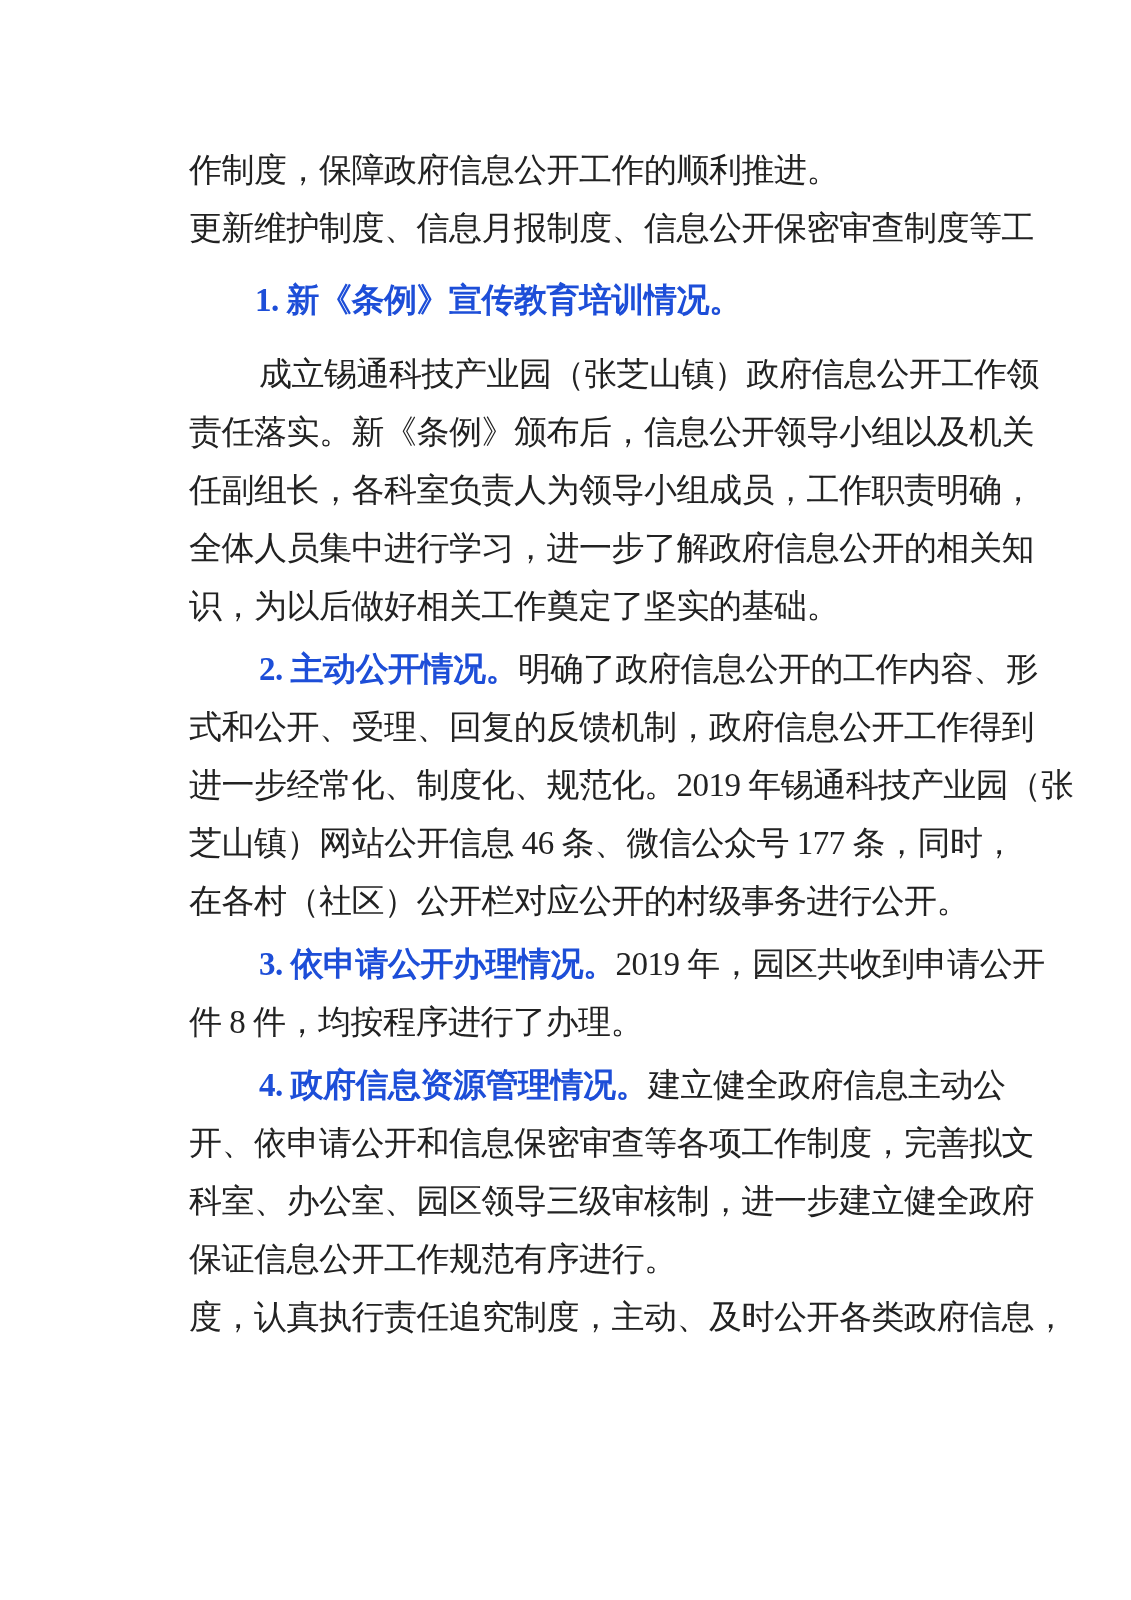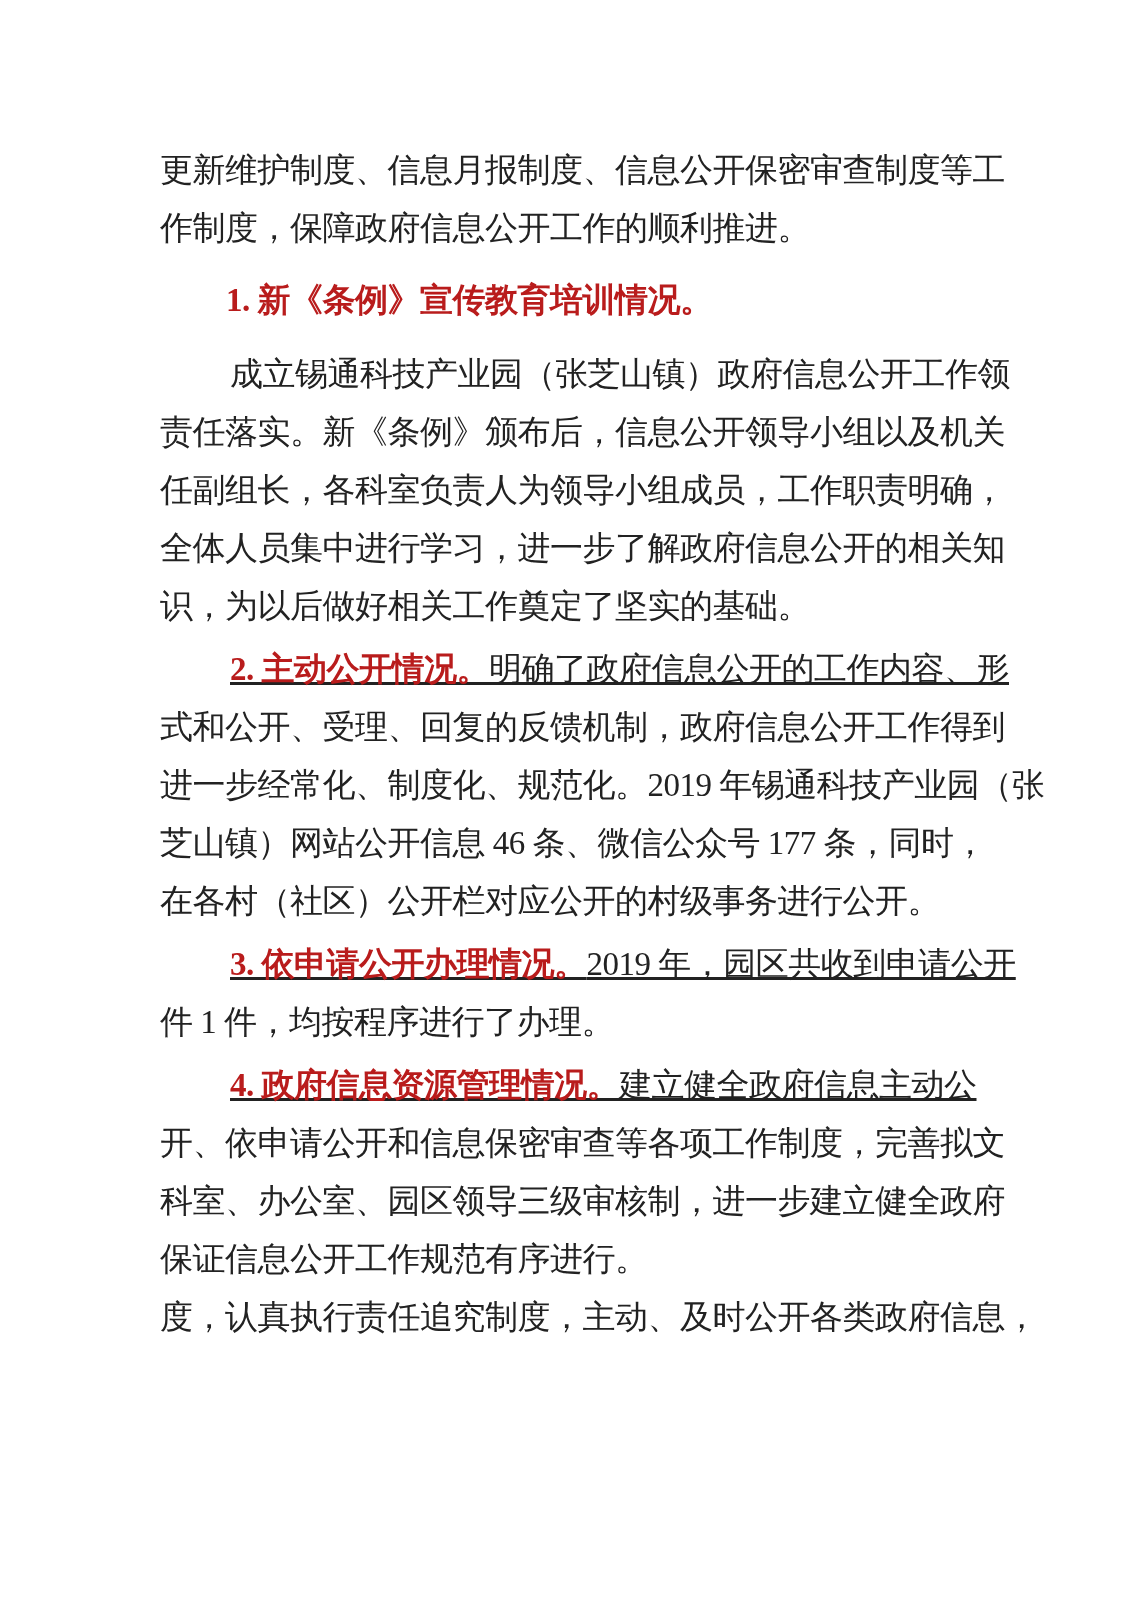--- a/index.html
+++ b/index.html
@@ -23,44 +23,44 @@
     color: #222222;
   }
   .line {
     font-size: 33px;
     line-height: 58px;
     letter-spacing: -0.5px;
     white-space: nowrap;
   }
   .line .b {
     font-weight: bold;
-    color: #b91c1c;
+    color: #1d4ed8;
+    margin-left: 29px;
   }
   .head {
     padding-left: 66px;
     margin-top: 14px;
     margin-bottom: 16px;
   }
   .pstart {
     padding-left: 70px;
   }
   .gap {
     margin-top: 5px;
-    text-decoration: underline;
   }
 </style>
 </head>
 <body>
 
 <div class="page">
   <div class="textblock">
 
+    <div class="line"><span class="b"></span><span>作制度，保障政府信息公开工作的顺利推进。</span></div>
+
     <div class="line"><span class="b"></span><span>更新维护制度、信息月报制度、信息公开保密审查制度等工</span></div>
-
-    <div class="line"><span class="b"></span><span>作制度，保障政府信息公开工作的顺利推进。</span></div>
 
     <div class="line head"><span class="b">1. 新《条例》宣传教育培训情况。</span><span></span></div>
 
     <div class="line pstart"><span class="b"></span><span>成立锡通科技产业园（张芝山镇）政府信息公开工作领</span></div>
 
 
     <div class="line"><span class="b"></span><span>责任落实。新《条例》颁布后，信息公开领导小组以及机关</span></div>
 
     <div class="line"><span class="b"></span><span>任副组长，各科室负责人为领导小组成员，工作职责明确，</span></div>
 
@@ -73,21 +73,21 @@
     <div class="line"><span class="b"></span><span>式和公开、受理、回复的反馈机制，政府信息公开工作得到</span></div>
 
     <div class="line"><span class="b"></span><span>进一步经常化、制度化、规范化。2019 年锡通科技产业园（张</span></div>
 
     <div class="line"><span class="b"></span><span>芝山镇）网站公开信息 46 条、微信公众号 177 条，同时，</span></div>
 
     <div class="line"><span class="b"></span><span>在各村（社区）公开栏对应公开的村级事务进行公开。</span></div>
 
     <div class="line pstart gap"><span class="b">3. 依申请公开办理情况。</span><span>2019 年，园区共收到申请公开</span></div>
 
-    <div class="line"><span class="b"></span><span>件 1 件，均按程序进行了办理。</span></div>
+    <div class="line"><span class="b"></span><span>件 8 件，均按程序进行了办理。</span></div>
 
     <div class="line pstart gap"><span class="b">4. 政府信息资源管理情况。</span><span>建立健全政府信息主动公</span></div>
 
     <div class="line"><span class="b"></span><span>开、依申请公开和信息保密审查等各项工作制度，完善拟文</span></div>
 
     <div class="line"><span class="b"></span><span>科室、办公室、园区领导三级审核制，进一步建立健全政府</span></div>
 
 
     <div class="line"><span class="b"></span><span>保证信息公开工作规范有序进行。</span></div>
 

